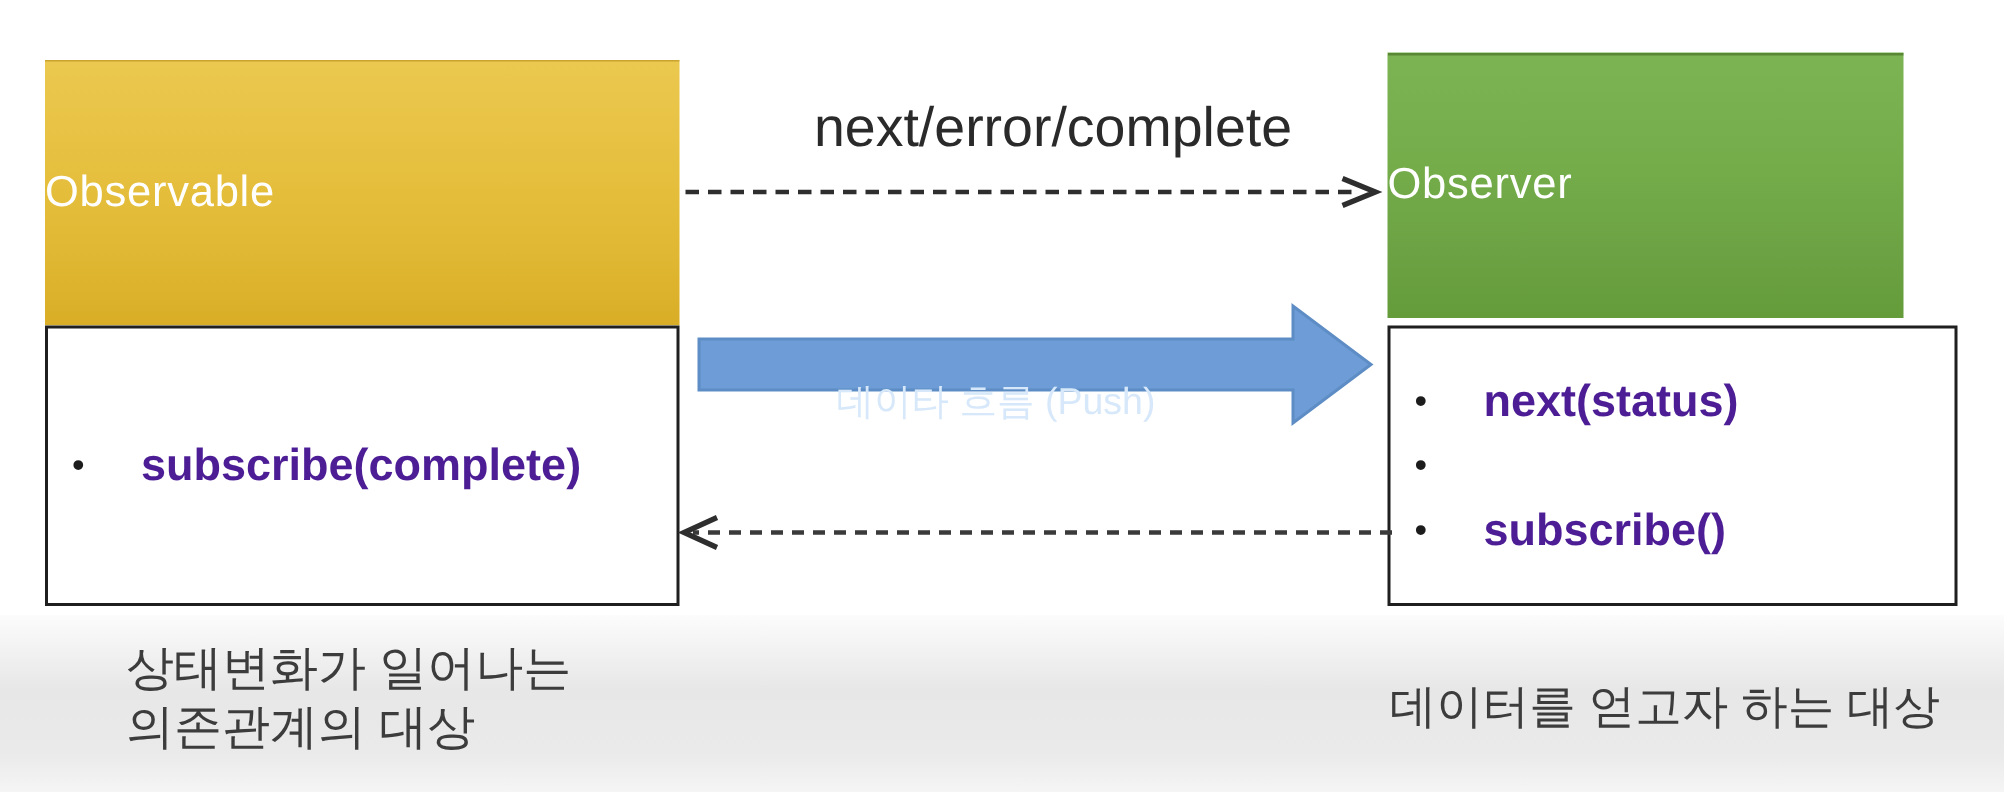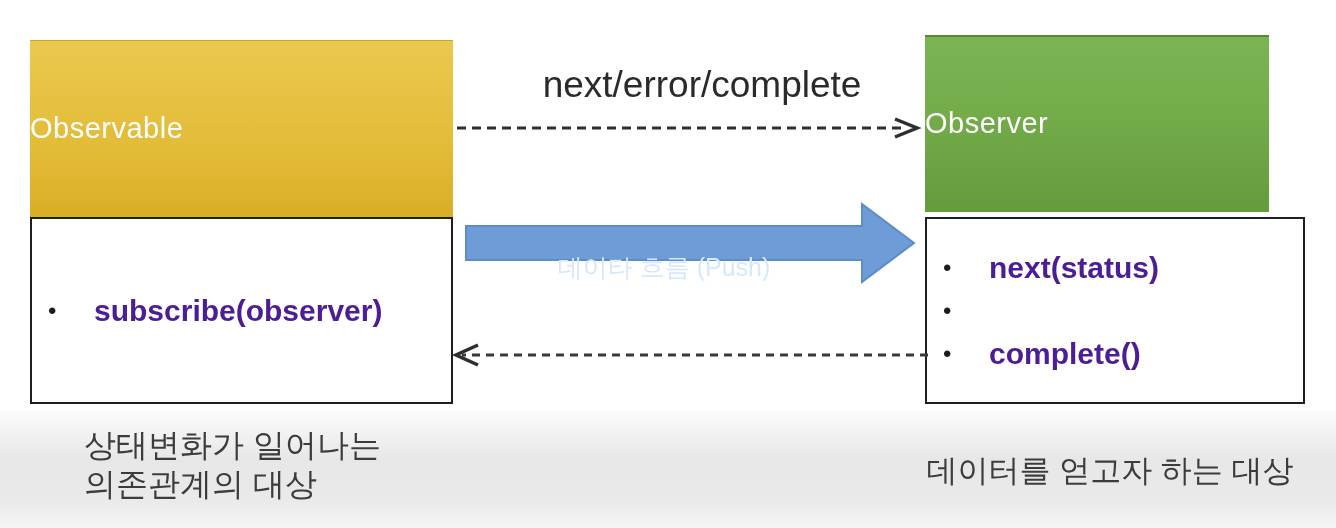--- a/index.html
+++ b/index.html
@@ -122,39 +122,39 @@
 
   <div class="footer-band"></div>
 
   <div class="box-header header-observable">
     <span>Observable</span>
   </div>
 
   <div class="box-body body-observable">
     <div class="method-row">
       <span class="bullet">•</span>
-      <span class="method">subscribe(observer)</span>
+      <span class="method">subscribe(complete)</span>
     </div>
   </div>
 
   <div class="box-header header-observer">
     <span>Observer</span>
   </div>
 
   <div class="box-body body-observer">
     <div class="method-row">
       <span class="bullet">•</span>
       <span class="method">next(status)</span>
     </div>
     <div class="method-row">
       <span class="bullet">•</span>
     </div>
     <div class="method-row">
       <span class="bullet">•</span>
-      <span class="method">complete()</span>
+      <span class="method">subscribe()</span>
     </div>
   </div>
 
   <div class="flow-label label-forward">next/error/complete</div>
   <svg class="arrow-svg svg-forward" width="470" height="22" viewBox="0 0 470 22">
     <line x1="2" y1="11" x2="452" y2="11" stroke="#2e2e2e" stroke-width="3" stroke-dasharray="9 6"></line>
     <polyline points="440,2 462,11 440,20" fill="none" stroke="#2e2e2e" stroke-width="3.5"></polyline>
   </svg>
 
   <svg class="arrow-svg svg-push" width="462" height="84" viewBox="0 0 462 84">

